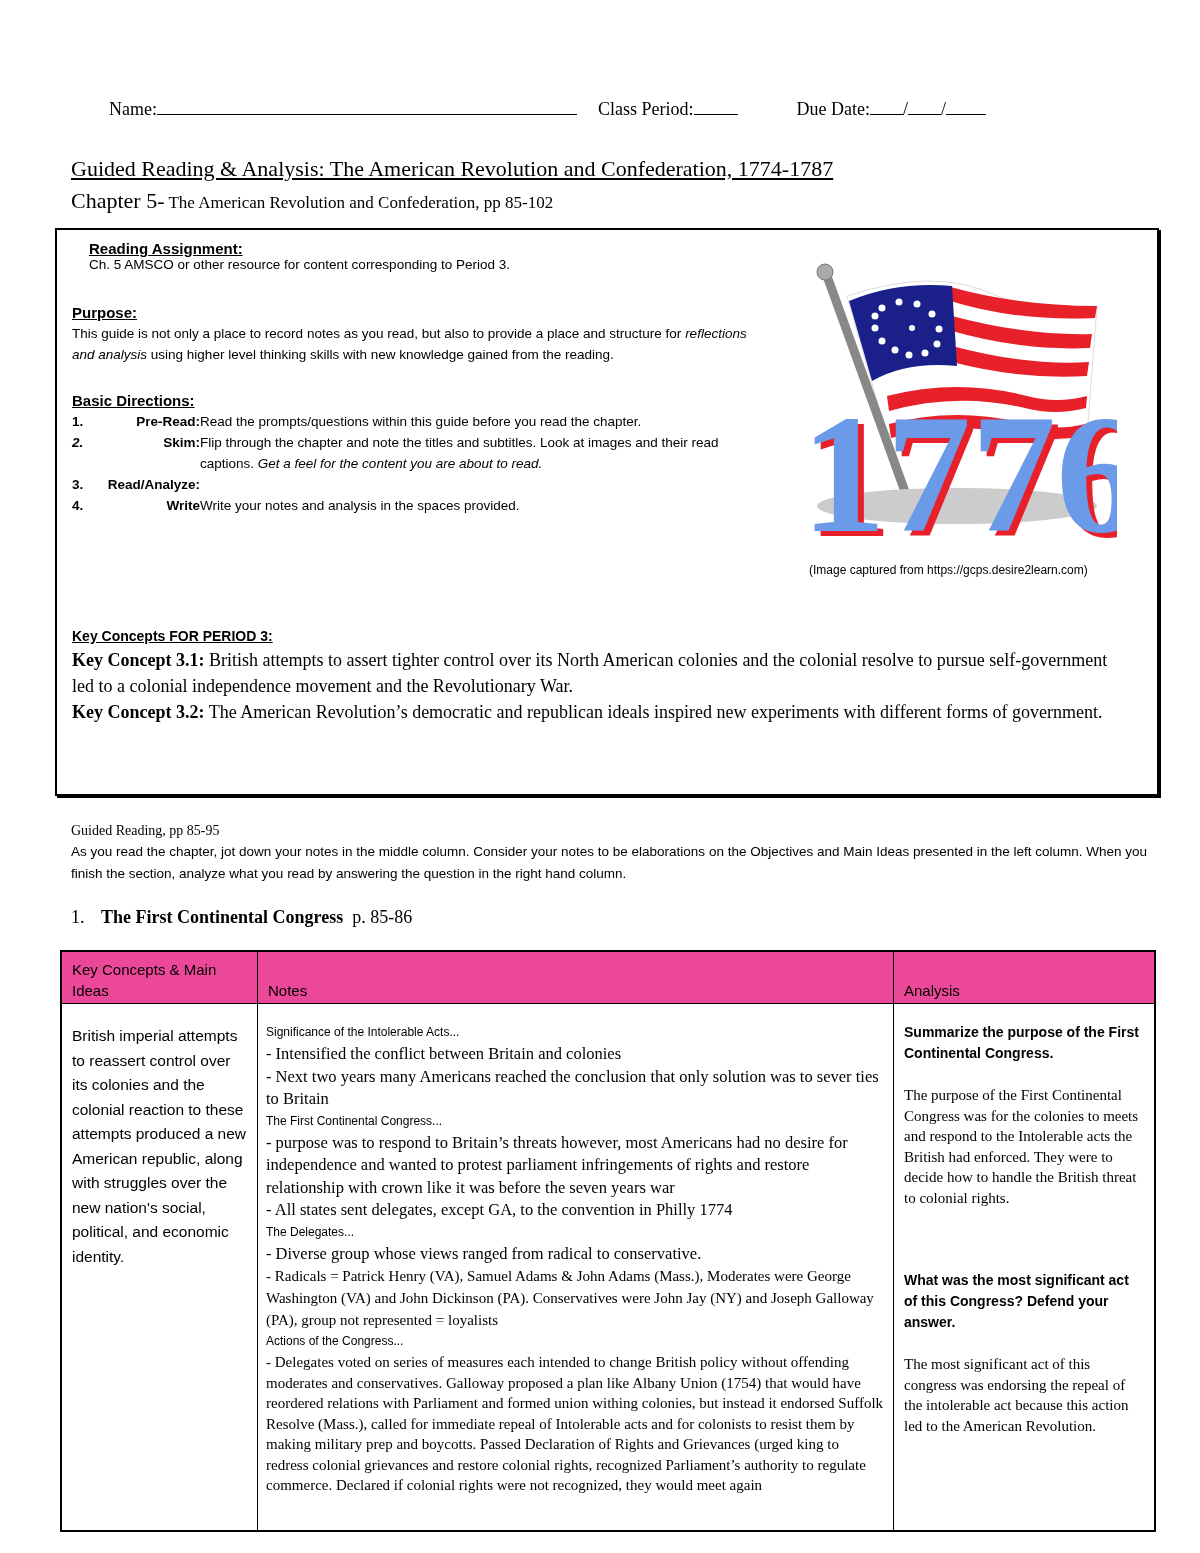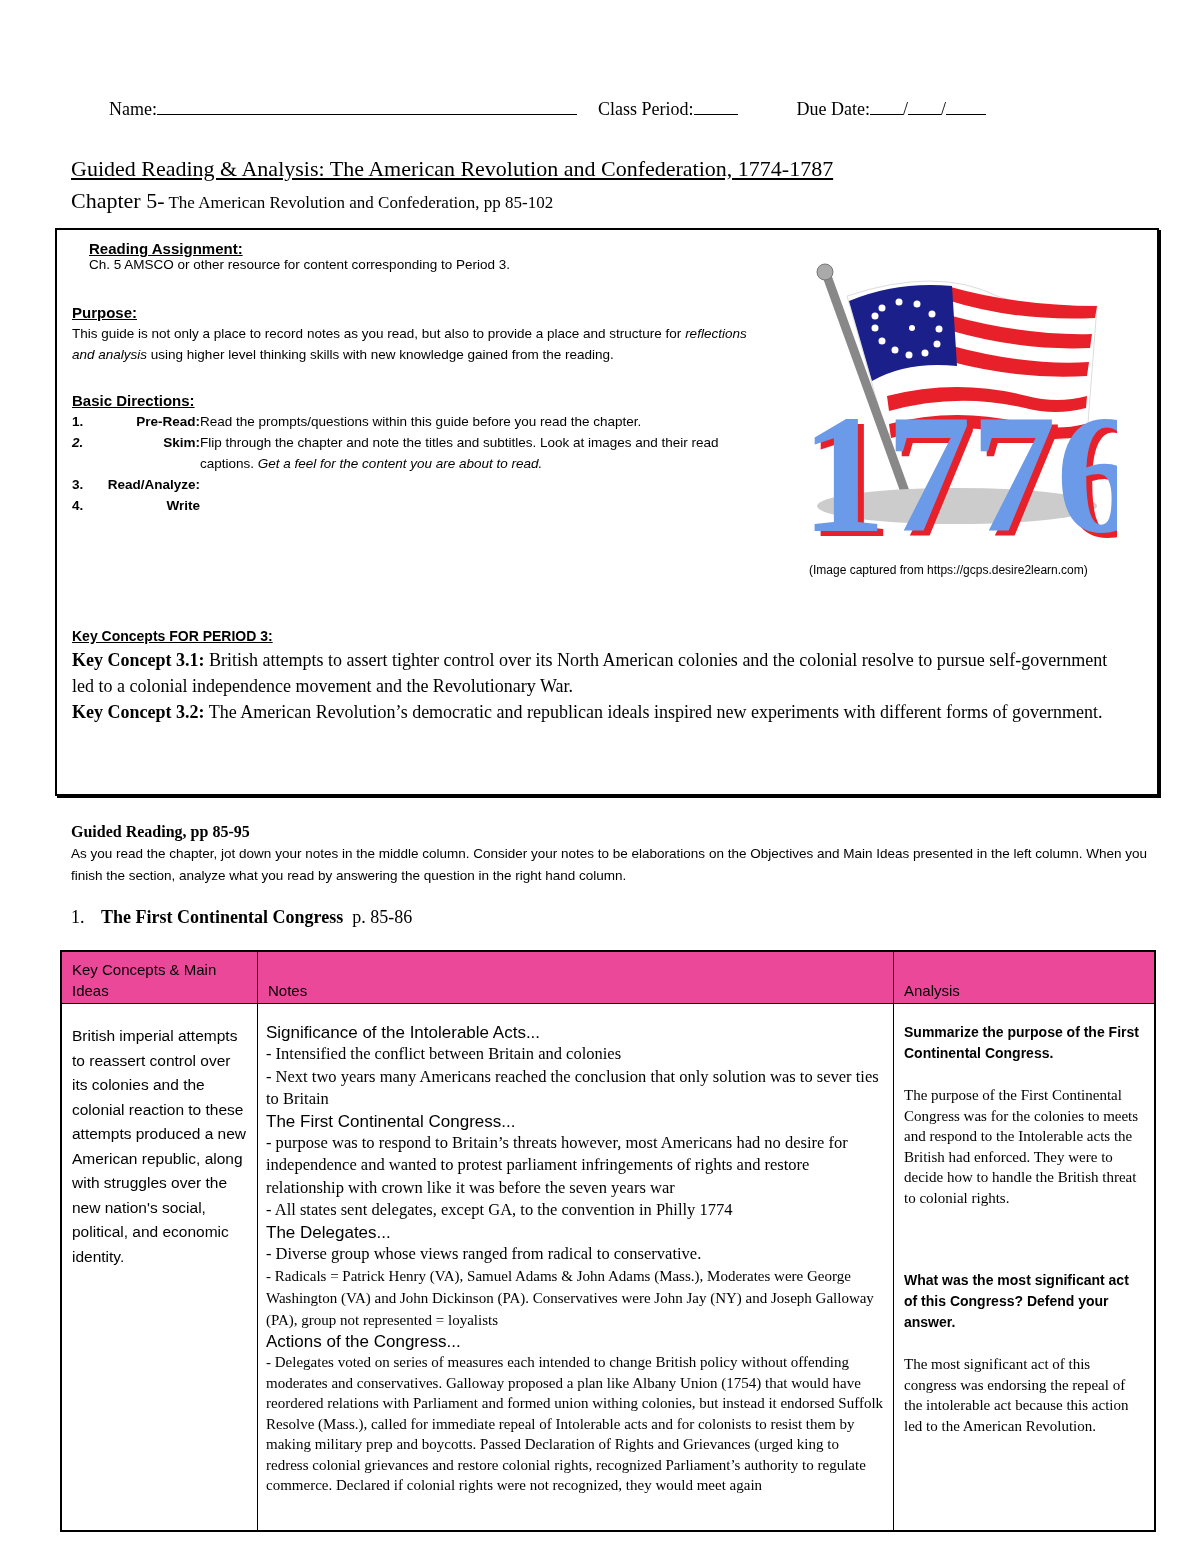--- a/index.html
+++ b/index.html
@@ -28,32 +28,32 @@
 
   #flag-graphic { position:absolute; left:730px; top:26px; width:330px; height:300px; }
   #image-credit { position:absolute; left:752px; top:333px; font-size:12px; }
 
   #key-concepts { position:absolute; left:15px; top:398px; width:1060px; }
   #key-concepts .kc-h { font-size:14px; font-weight:bold; text-decoration:underline; margin-bottom:3px; }
   .kc { font-size:18px; line-height:26px; }
   .kc b { font-weight:bold; }
 
   #guided-reading { position:absolute; left:71px; top:823px; width:1090px; }
-  #guided-reading .gr-h { font-size:16px; font-weight:bold; }
+  #guided-reading .gr-h { font-size:14px; font-weight:normal; }
   #guided-reading .gr-p { font-size:13.5px; line-height:22px; margin-top:2px; }
   #section-one { position:absolute; left:71px; top:907px; font-size:18px; white-space:nowrap; }
   #section-one .num { display:inline-block; width:30px; }
 
   #notes-table { position:absolute; left:60px; top:950px; width:1096px; height:582px; border:2px solid #000; border-collapse:collapse; }
   #notes-table td, #notes-table th { border:1px solid #000; vertical-align:top; text-align:left; }
   #notes-table th { background:#ec4899; font-weight:normal; font-size:15px; height:47px; padding:2px 10px; vertical-align:bottom; line-height:21px; }
   #main-ideas-cell { width:175px; padding:20px 10px 0 10px; font-size:15.5px; line-height:24.5px; }
   #notes-cell { width:615px; padding:18px 8px 0 8px; }
   #analysis-cell { padding:18px 10px 0 10px; }
-  .n-small { font-size:17px; line-height:21px; }
+  .n-small { font-size:12px; line-height:21px; }
   .n-big { font-size:16.5px; line-height:22.5px; }
   .a-q { font-size:14px; font-weight:bold; line-height:21px; }
   .a-a { font-size:15px; line-height:20.5px; }
 </style>
 </head>
 <body>
 
 <div id="header-line" class="serif">
   <span>Name:</span><span class="blank" style="width:420px"></span>
   <span style="display:inline-block;width:12px"></span>
@@ -96,20 +96,21 @@
       <span class="dir-term">Skim:</span>
       <span class="dir-text"><span>Flip through the chapter and note the titles and subtitles. Look at images and their read captions.</span> <i>Get a feel for the content you are about to read.</i></span>
     </div>
     <div class="dir-row">
       <span class="dir-num">3.</span>
       <span class="dir-term">Read/Analyze:</span>
     </div>
     <div class="dir-row">
       <span class="dir-num">4.</span>
       <span class="dir-term">Write</span>
+      <span class="dir-text">Write your notes and analysis in the spaces provided.</span>
     </div>
   </div>
 
   <svg id="flag-graphic" viewBox="0 0 330 300">
 
     <g>
       <path d="M60 40 Q150 10 210 40 Q260 60 310 50 L300 180 Q250 190 200 170 Q140 150 100 180 Z" fill="#ffffff" stroke="#ddd"></path>
       <path d="M160 30 Q230 50 310 50 L308 62 Q230 66 160 44 Z" fill="#e8202a"></path>
       <path d="M165 60 Q240 80 305 78 L303 92 Q235 95 165 75 Z" fill="#e8202a"></path>
       <path d="M165 90 Q240 110 302 106 L300 120 Q235 124 165 106 Z" fill="#e8202a"></path>

